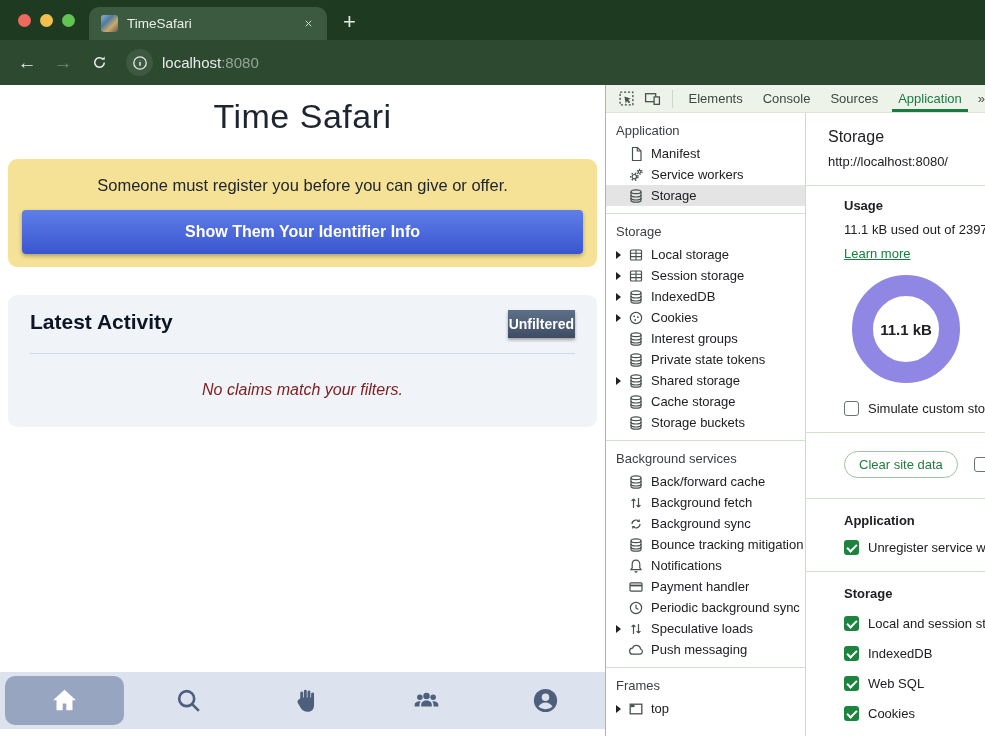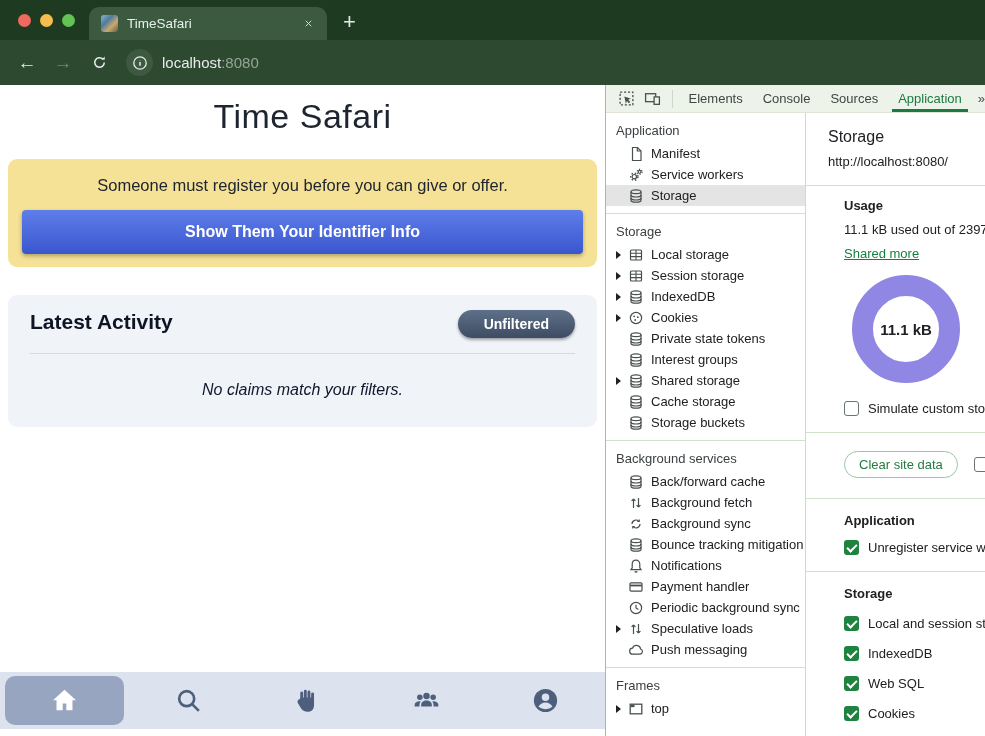--- a/index.html
+++ b/index.html
@@ -36,24 +36,24 @@
                 margin-top:12px; letter-spacing:.5px; }
   .alert { margin:23px 8px 0; background:#f6e296; border-radius:9px; padding:17px 14px 13px;
            text-align:center; font-size:16.5px; color:#20262f; }
   .alert-btn { display:block; width:100%; margin-top:15px; padding:13px 0; border:none; cursor:pointer;
                background:linear-gradient(#5e7ee9,#3a56cf); color:#fff; font-weight:bold; font-size:16px;
                border-radius:4px; font-family:inherit; box-shadow:0 2px 4px rgba(0,0,0,.3); }
   .activity { margin:28px 8px 0; background:#f0f4f9; border-radius:9px; padding:15px 0 28px; }
   .act-head { display:flex; justify-content:space-between; padding:0 22px; }
   .act-title { font-size:21px; font-weight:bold; color:#0e1524; }
   .unfiltered-btn { background:linear-gradient(#5e7089,#3e4c62); color:#fff; font-size:14px; font-weight:bold;
-                    padding:6px 26px; border:none; border-radius:14px; font-family:inherit; cursor:pointer;
+                    padding:6px 1px; border:none; border-radius:0; font-family:inherit; cursor:pointer;
                     box-shadow:0 2px 3px rgba(0,0,0,.35); }
   .act-divider { border:none; border-top:1px solid #d2d9e2; margin:15px 22px 0; }
-  .act-empty { margin-top:27px; text-align:center; font-style:italic; font-size:16px; color:#0f172a; }
+  .act-empty { margin-top:27px; text-align:center; font-style:italic; font-size:16px; color:#7f1d1d; }
 
   .bottomnav { position:absolute; left:0; right:0; bottom:7px; height:57px; background:#dce3ee;
                display:flex; align-items:stretch; }
   .nav-item { flex:1; display:flex; align-items:center; justify-content:center; color:#4e5f7d; }
   .nav-item.active { margin:4px 5px; border-radius:10px; background:#97a5c0; color:#fff; flex:1; }
   .nav-item svg { width:29px; height:29px; }
 
   
   .devtools { width:380px; flex:none; border-left:1px solid #9cc09a; display:flex; flex-direction:column;
               background:#fff; font-size:13px; color:#202124; }
@@ -374,28 +374,28 @@
               <svg class="ic">
                 <use href="#i-cookie"></use>
               </svg>
               <span class="lbl">Cookies</span>
           </div>
           <div class="row">
             <span class="tri"></span>
               <svg class="ic">
                 <use href="#i-database"></use>
               </svg>
+              <span class="lbl">Interest groups</span>
+          </div>
+          <div class="row">
+            <span class="tri"></span>
+              <svg class="ic">
+                <use href="#i-database"></use>
+              </svg>
               <span class="lbl">Private state tokens</span>
-          </div>
-          <div class="row">
-            <span class="tri"></span>
-              <svg class="ic">
-                <use href="#i-database"></use>
-              </svg>
-              <span class="lbl">Interest groups</span>
           </div>
           <div class="row">
             <span class="tri on"></span>
               <svg class="ic">
                 <use href="#i-database"></use>
               </svg>
               <span class="lbl">Shared storage</span>
           </div>
           <div class="row">
             <span class="tri"></span>
@@ -494,21 +494,21 @@
 
       <div class="dt-panel">
         <div class="pblock">
           <div class="panel-title">Storage</div>
           <div class="panel-origin">http://localhost:8080/</div>
         </div>
 
         <div class="pblock indent">
           <div class="bold13">Usage</div>
           <div class="usage-text">11.1 kB used out of 239779</div>
-          <a class="learnmore" href="#">Shared more</a>
+          <a class="learnmore" href="#">Learn more</a>
           <div class="donut">
             <span class="donut-label">11.1 kB</span>
           </div>
           <div class="cbrow">
             <span class="cb off"></span>
             <span>Simulate custom stora</span>
           </div>
         </div>
 
         <div class="pblock indent">

